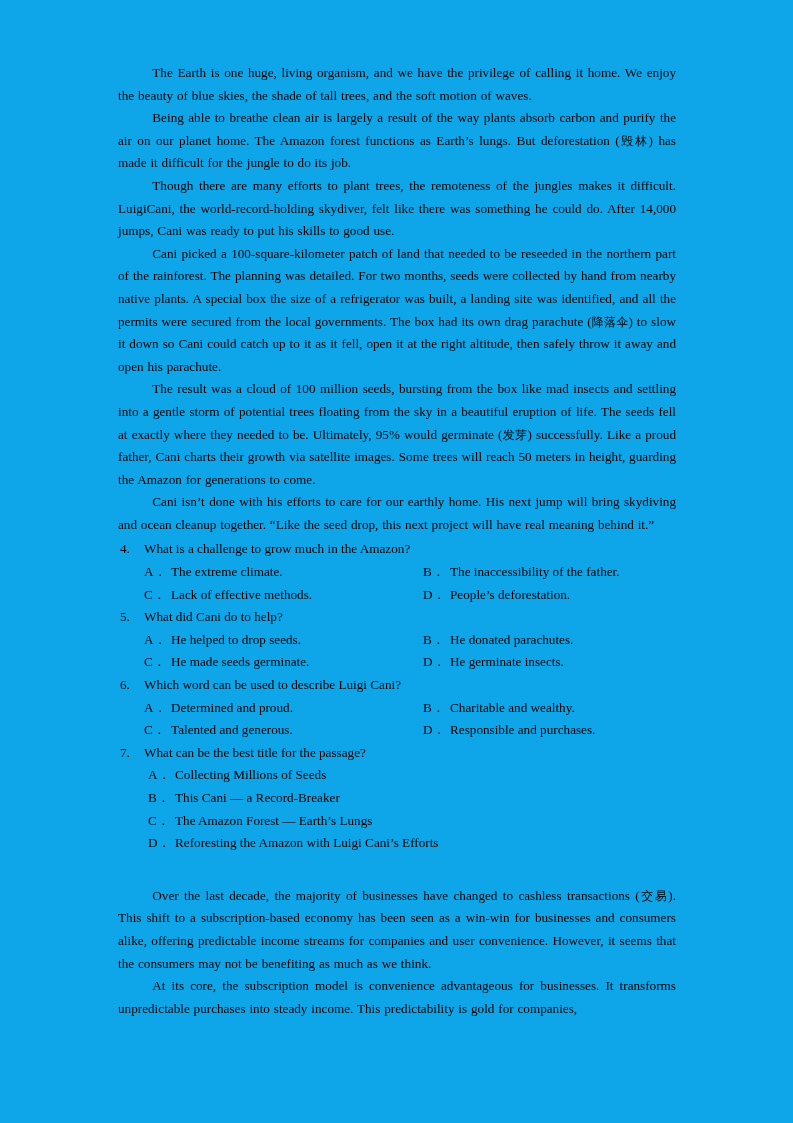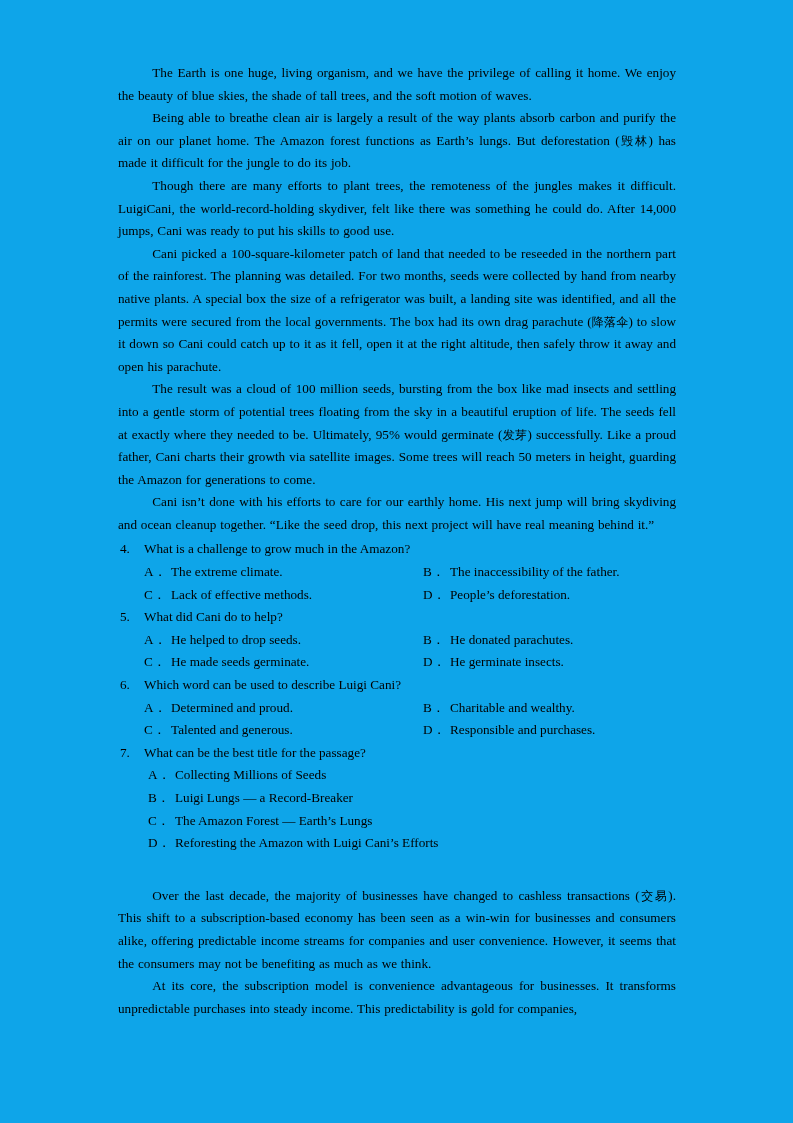--- a/index.html
+++ b/index.html
@@ -194,21 +194,21 @@
           <span class="q-num">7.</span>
           <span class="q-text">What can be the best title for the passage?</span>
         </div>
         <div class="opts-one-col">
           <div class="opt">
             <span class="opt-letter">A．</span>
             <span class="opt-text">Collecting Millions of Seeds</span>
           </div>
           <div class="opt">
             <span class="opt-letter">B．</span>
-            <span class="opt-text">Luigi Lungs — a Record-Breaker</span>
+            <span class="opt-text">This Cani — a Record-Breaker</span>
           </div>
           <div class="opt">
             <span class="opt-letter">C．</span>
             <span class="opt-text">The Amazon Forest — Earth’s Lungs</span>
           </div>
           <div class="opt">
             <span class="opt-letter">D．</span>
             <span class="opt-text">Reforesting the Amazon with Luigi Cani’s Efforts</span>
           </div>
         </div>

